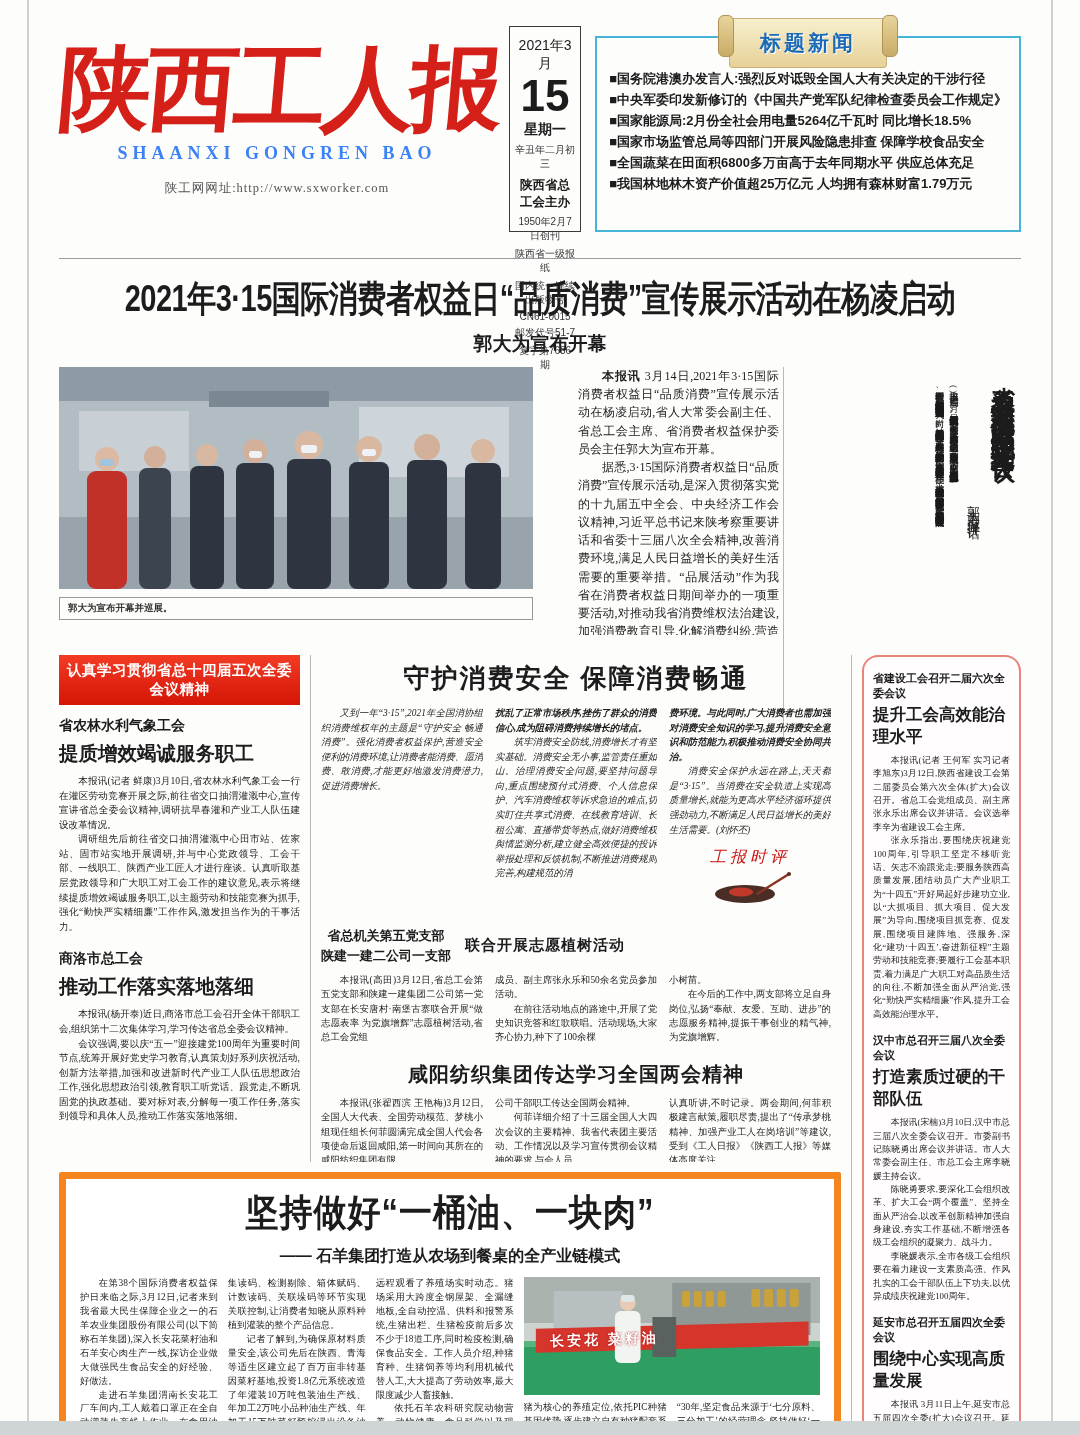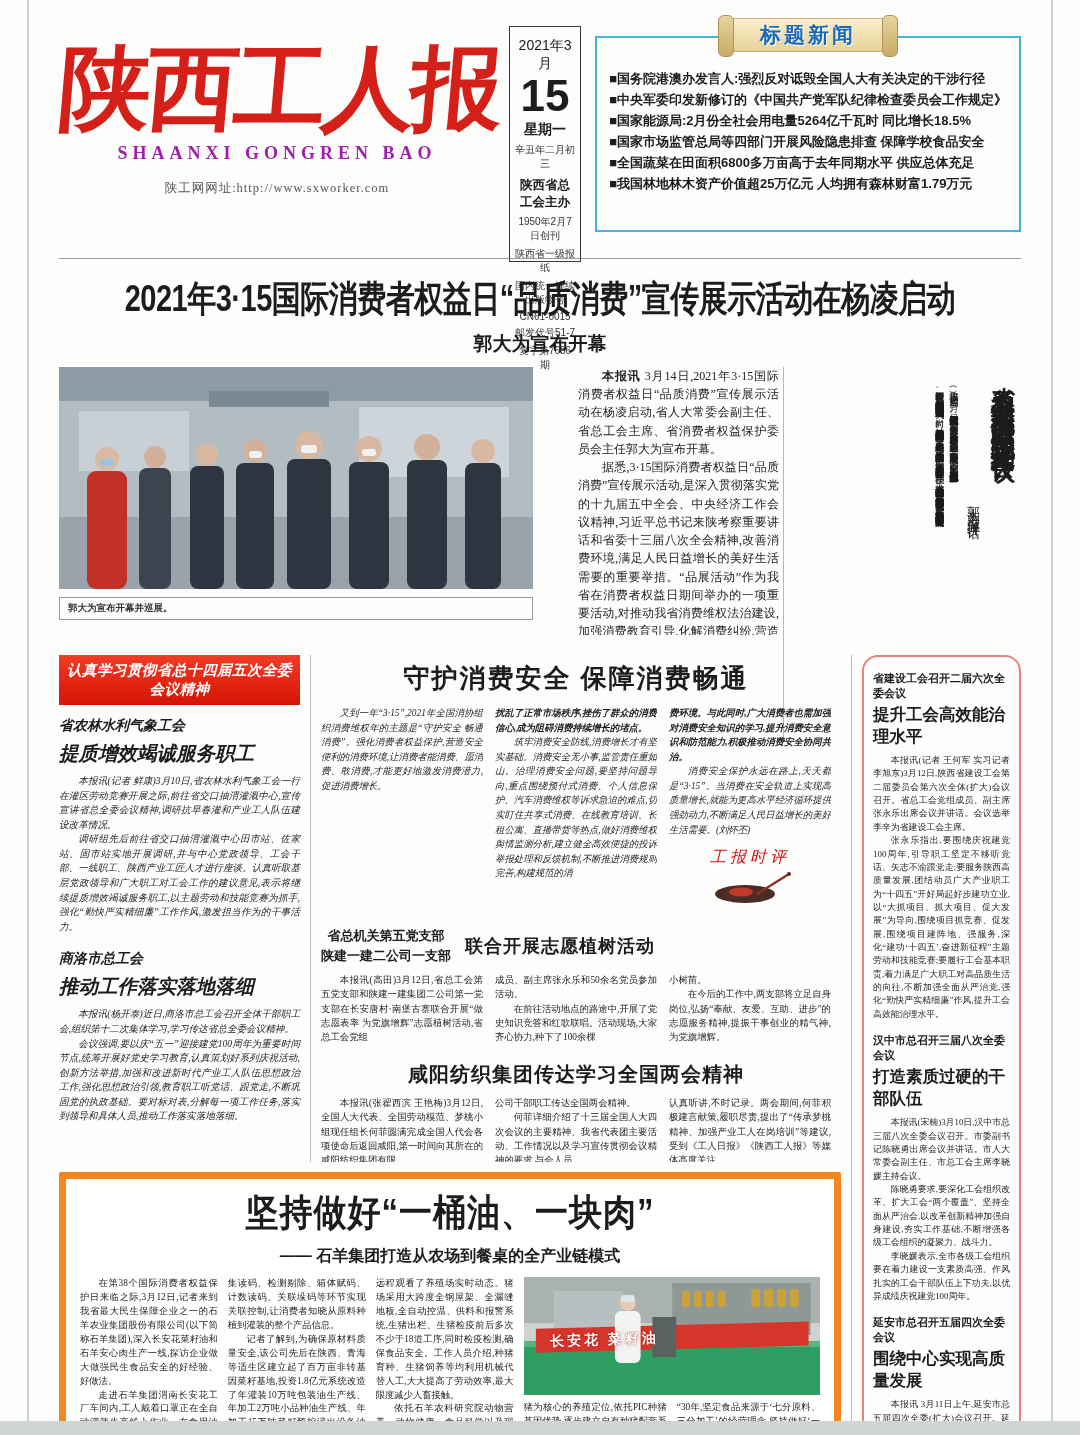--- a/index.html
+++ b/index.html
@@ -9,35 +9,35 @@
   .content{position:absolute;left:27px;right:27px;top:0;bottom:14px;
            border-left:2px solid #ccd2d2;border-right:2px solid #ccd2d2;
            padding:22px 30px 0 30px;overflow:hidden;}
 
   
   .header{display:flex;gap:14px;height:236px;border-bottom:1px solid #9aa0a0;}
   .masthead{width:436px;position:relative;}
   .mh-title{font-family:"DejaVu Serif",serif;font-weight:bold;color:#d42019;
             font-size:92px;line-height:1.05;letter-spacing:-4px;transform:skewX(-5deg);
             margin-top:18px;white-space:nowrap;}
-  .mh-pinyin{color:#a21caf;font-weight:bold;font-size:18px;letter-spacing:5px;
+  .mh-pinyin{color:#3b82f6;font-weight:bold;font-size:18px;letter-spacing:5px;
              text-align:center;margin-top:6px;}
   .mh-site{color:#555;font-size:12.5px;text-align:center;margin-top:16px;letter-spacing:1px;}
   .datebox{width:146px;border:1.5px solid #3a3a3a;text-align:center;padding:10px 4px 6px;
-           font-family:"Liberation Sans",sans-serif;margin-top:4px;height:236px;box-sizing:border-box;}
+           font-family:"Liberation Sans",sans-serif;margin-top:4px;height:206px;box-sizing:border-box;}
   .db-ym{font-size:14px;}
   .db-day{font-size:44px;font-weight:bold;line-height:1.05;}
   .db-week{font-size:14px;font-weight:bold;margin-top:2px;}
   .db-s{font-size:10px;color:#333;margin-top:4px;}
   .db-org{font-size:12.5px;font-weight:bold;margin-top:6px;}
   .newsbox{flex:1;border:2px solid #45b4d6;position:relative;margin-top:14px;
            padding:30px 12px 8px;height:196px;box-sizing:border-box;}
   .ribbon{position:absolute;top:-20px;left:50%;transform:translateX(-50%);
           background:linear-gradient(180deg,#f8efcd,#e6d198);border:1px solid #c9b07a;
-          padding:2px 30px;color:#1b6ab8;font-weight:bold;font-size:21px;letter-spacing:3px;
+          padding:10px 30px;color:#1b6ab8;font-weight:bold;font-size:21px;letter-spacing:3px;
           font-family:Liberation Mono, monospace;text-shadow:1px 1px 0 #fff;white-space:nowrap;
           border-radius:3px;}
   .ribbon::before,.ribbon::after{content:"";position:absolute;top:-4px;width:14px;height:40px;
           background:linear-gradient(180deg,#e8d49c,#c8ab66);border:1px solid #b09154;border-radius:6px;}
   .ribbon::before{left:-12px;} .ribbon::after{right:-12px;}
   .nb-item{font-size:13px;font-weight:bold;line-height:1.62;font-family:"Liberation Sans",sans-serif;
            white-space:nowrap;overflow:hidden;}
 
   
   .top-story{display:flex;margin-top:6px;height:382px;}
@@ -56,42 +56,42 @@
   .nn-body{writing-mode:vertical-rl;height:372px;font-size:9px;line-height:1.58;overflow:hidden;flex:1;}
   .nn-body p{margin:0;text-indent:2em;}
   .vsub{writing-mode:vertical-rl;font-size:13px;letter-spacing:3px;margin-top:128px;color:#222;padding:0 3px;}
   .vhead{writing-mode:vertical-rl;font-family:"Liberation Sans",sans-serif;font-weight:bold;
          font-size:24px;line-height:1.5;height:372px;letter-spacing:3px;}
 
   
   .band{display:flex;margin-top:8px;}
   .band-left{flex:1;min-width:0;display:flex;flex-direction:column;}
   .band-cols{display:flex;}
-  .left-col{width:252px;border-right:1px solid #b5bab9;padding-right:10px;box-sizing:border-box;font-style:italic;}
+  .left-col{width:252px;border-right:1px solid #b5bab9;padding-right:10px;box-sizing:border-box;}
   .banner{background:linear-gradient(180deg,#f23b25,#d51505);color:#fff;text-align:center;
           font-family:"Liberation Sans",sans-serif;font-weight:bold;font-size:14.5px;
           padding:6px 2px;letter-spacing:0.5px;}
   .kicker{font-family:"Liberation Sans",sans-serif;font-weight:bold;font-size:14px;margin-top:12px;}
   .la-title{font-family:"Liberation Sans",sans-serif;font-weight:bold;font-size:19.5px;margin:5px 0 7px;}
   .bodytext p{margin:0;font-size:9.6px;line-height:1.52;text-align:justify;text-indent:2em;}
   .mid-col{flex:1;min-width:0;padding:0 10px;}
   .comm-title{font-family:"Liberation Sans",sans-serif;font-weight:bold;font-size:26px;
               text-align:center;margin:6px 0 10px;letter-spacing:2px;}
   .comm-cols{display:flex;gap:12px;}
   .comm-cols .col{flex:1;min-width:0;font-style:italic;font-size:9.4px;line-height:1.55;
                   text-align:justify;overflow:hidden;height:208px;}
   .comm-cols p{margin:0;text-indent:2em;}
   .comm-cols p.cont{text-indent:0;font-weight:bold;}
   .stamp{margin-top:8px;text-align:center;}
   .stamp-text{color:#c11;font-weight:normal;font-size:16px;font-style:italic;letter-spacing:4px;
               font-family:"DejaVu Serif",serif;}
   .tree-head{display:flex;align-items:center;gap:14px;margin:12px 0 8px;}
   .tree-kicker{font-family:"Liberation Sans",sans-serif;font-weight:bold;font-size:13px;
                text-align:center;line-height:1.5;}
-  .tree-title{font-family:Liberation Serif, serif;font-weight:bold;font-size:18px;letter-spacing:1px;}
+  .tree-title{font-family:Liberation Serif, serif;font-weight:bold;font-size:15px;letter-spacing:1px;}
   .three-cols{display:flex;gap:12px;}
   .three-cols .col{flex:1;min-width:0;font-size:9.4px;line-height:1.52;text-align:justify;overflow:hidden;}
   .three-cols p{margin:0;text-indent:2em;}
   .three-cols p.cont{text-indent:0;}
   .xy-title{font-family:"Liberation Sans",sans-serif;font-weight:bold;font-size:20px;
             text-align:center;margin:14px 0 8px;letter-spacing:1px;}
 
   
   .right-col{width:170px;margin-left:10px;display:flex;flex-direction:column;
              border-left:1px solid #b5bab9;padding-left:10px;box-sizing:border-box;}

